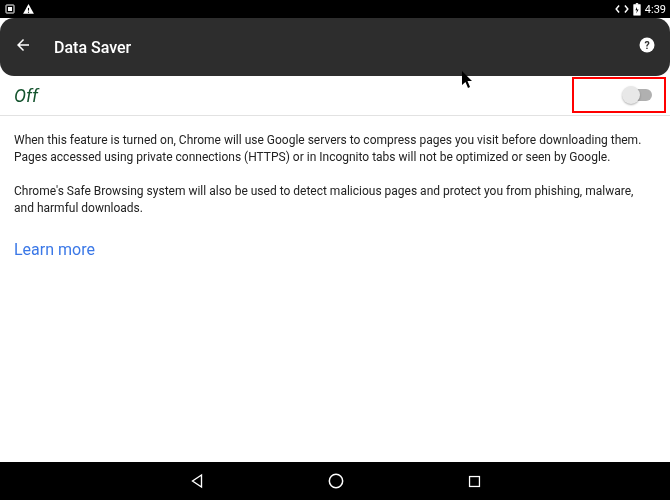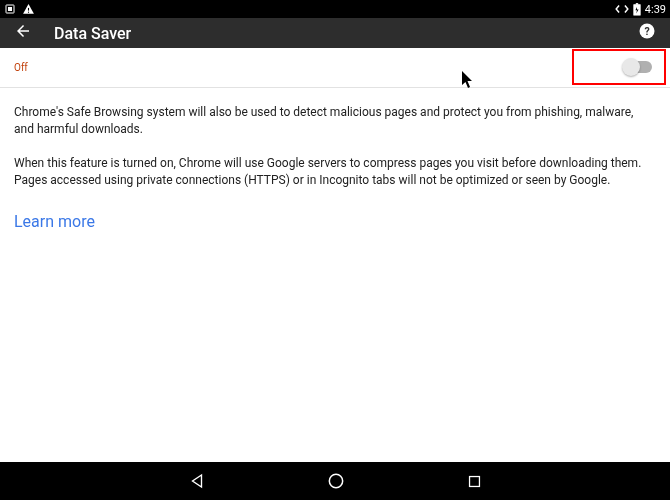--- a/index.html
+++ b/index.html
@@ -34,26 +34,27 @@
       display: flex;
       gap: 4px;
       align-items: center;
     }
     .icon-sm {
       display: inline-flex;
       align-items: center;
       justify-content: center;
     }
     .header {
-      height: 30px;
+      height: 58px;
       background: #2d2d2d;
       display: flex;
       align-items: center;
       padding: 0 14px;
       color: #fff;
+      border-radius: 14px;
     }
     .header-back {
       margin-right: 22px;
       cursor: pointer;
     }
     .header-title {
       font-size: 16px;
       font-weight: 500;
       flex: 1;
     }
@@ -61,23 +62,24 @@
       cursor: pointer;
     }
     .toggle-row {
       height: 40px;
       display: flex;
       align-items: center;
       padding: 0 14px;
       border-bottom: 1px solid #e2e2e2;
     }
     .toggle-label {
-      font-size: 10px;
-      color: #c2410c;
+      font-size: 18px;
+      color: #14532d;
       flex: 1;
+      font-style: italic;
     }
     .toggle-highlight {
       border: 2px solid #ff0000;
       padding: 4px 12px 4px 50px;
       margin-right: -10px;
       margin-top: -2px;
       height: 36px;
       display: flex;
       align-items: center;
     }
@@ -194,22 +196,22 @@
 <div class="toggle-row">
   <span class="toggle-label">Off</span>
   <div class="toggle-highlight">
     <div class="switch">
       <div class="switch-thumb"></div>
     </div>
   </div>
 </div>
 
 <div class="content">
+  <p>When this feature is turned on, Chrome will use Google servers to compress pages you visit before downloading them. Pages accessed using private connections (HTTPS) or in Incognito tabs will not be optimized or seen by Google.</p>
   <p>Chrome's Safe Browsing system will also be used to detect malicious pages and protect you from phishing, malware, and harmful downloads.</p>
-  <p>When this feature is turned on, Chrome will use Google servers to compress pages you visit before downloading them. Pages accessed using private connections (HTTPS) or in Incognito tabs will not be optimized or seen by Google.</p>
   <span class="learn-more">Learn more</span>
 </div>
 
 <div class="cursor">
   <svg width="14" height="18" viewBox="0 0 14 18">
       <path d="M0 0 L0 14 L3.5 11 L6 17 L8 16 L5.5 10 L10 10 Z" fill="#000"></path>
     </svg>
 </div>
 
 <div class="nav-bar">

